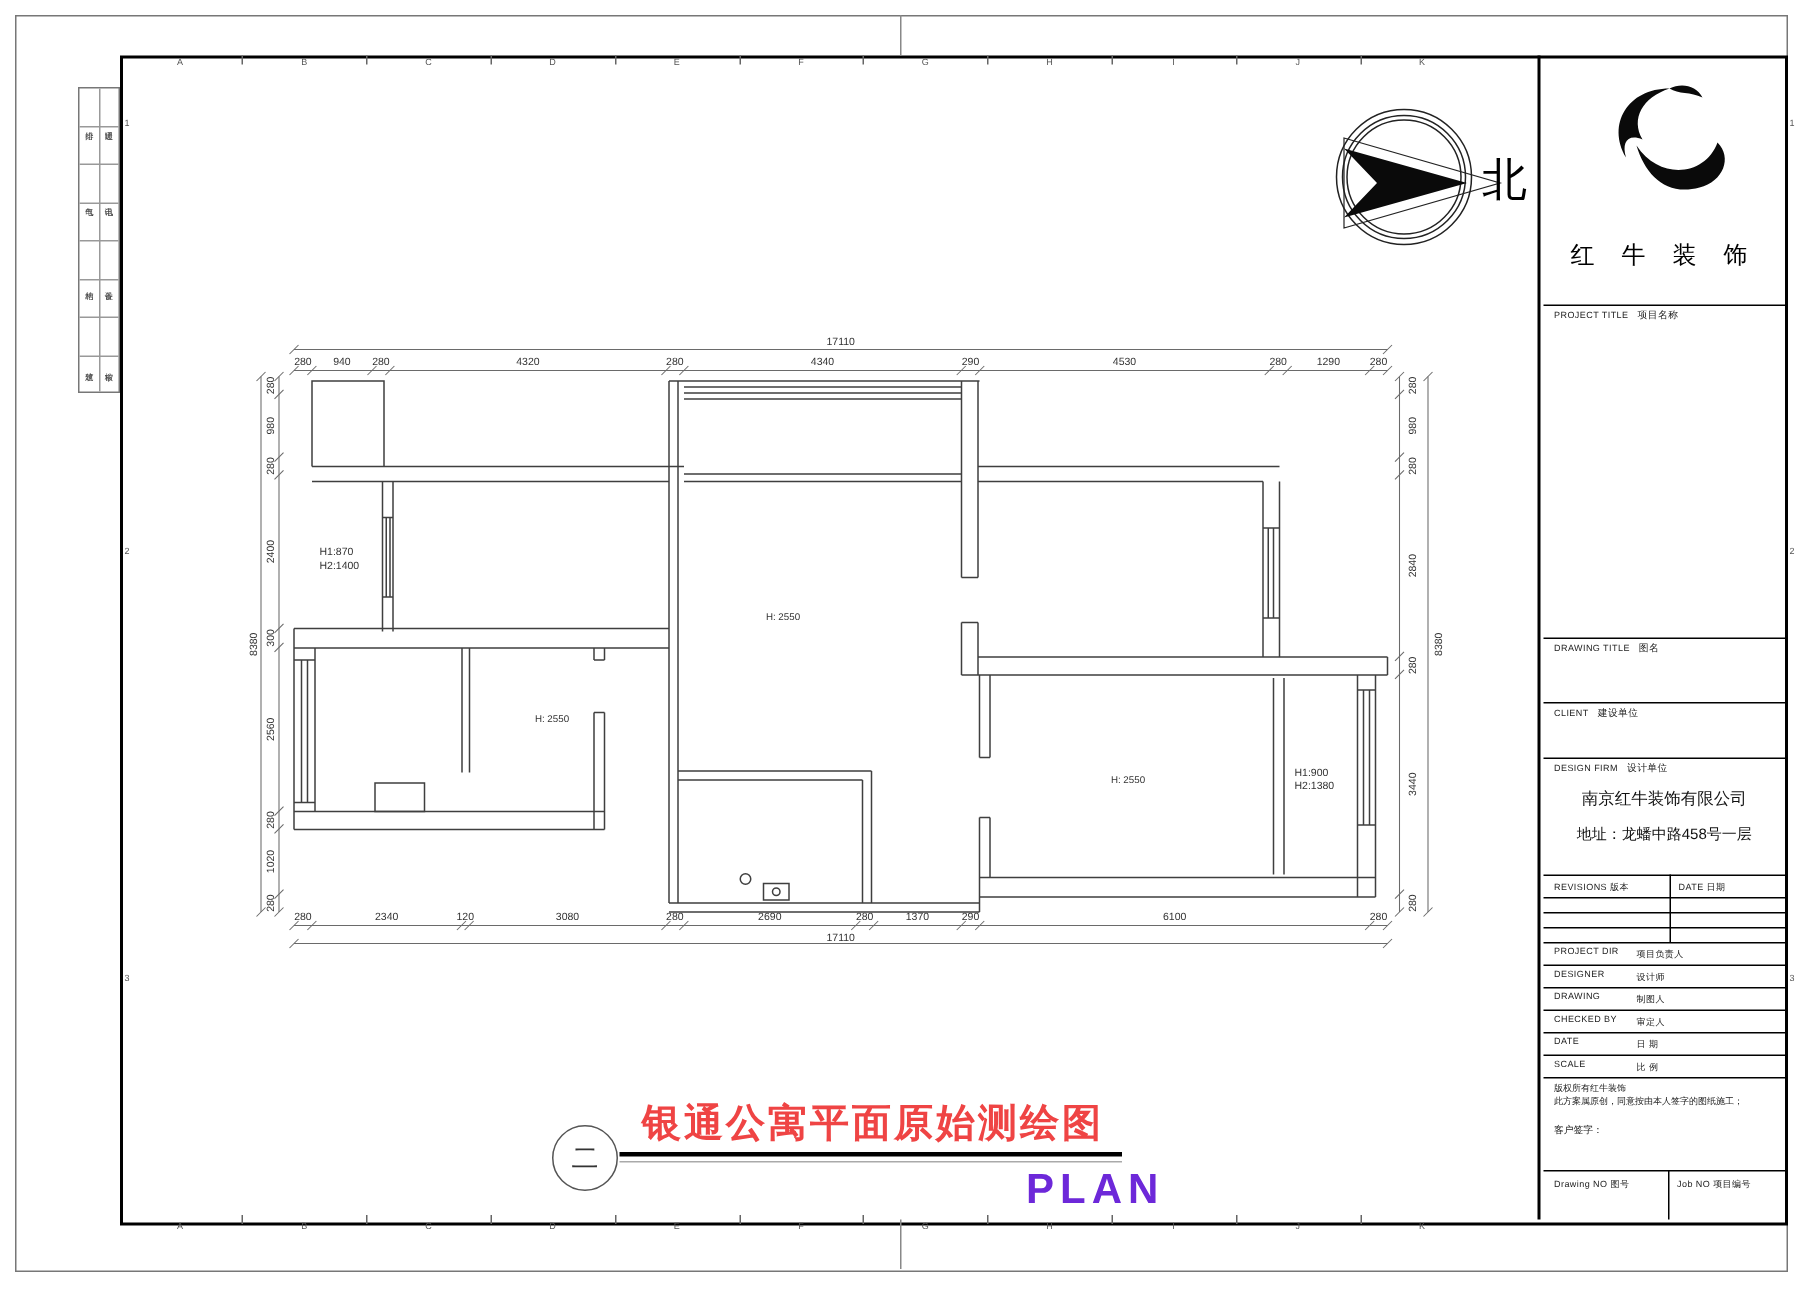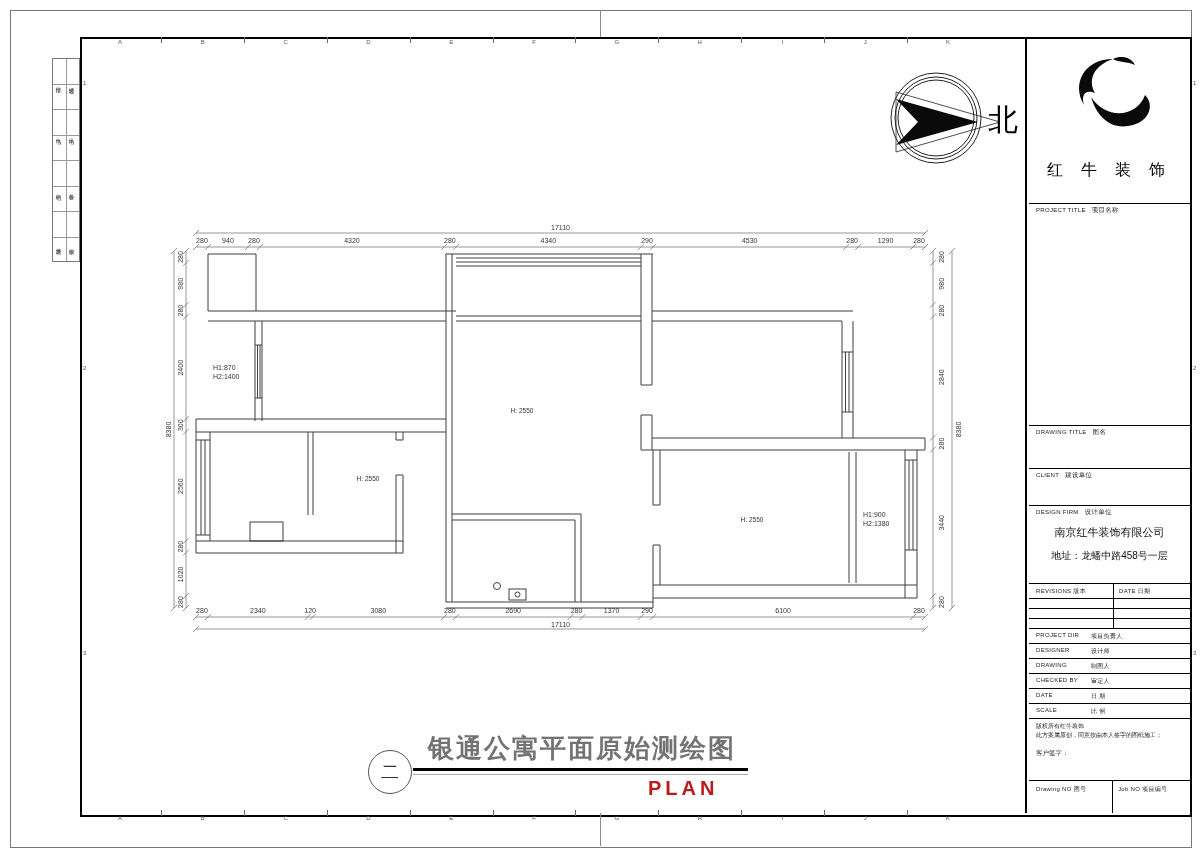--- a/index.html
+++ b/index.html
@@ -21,26 +21,26 @@
   .strip-cellpair{position:absolute;width:100%;display:flex;}
   .strip-cell{flex:1;display:flex;align-items:center;justify-content:center;
               writing-mode:vertical-rl;font-size:5.5px;color:#444;height:22px;}
   .strip-mid{position:absolute;left:13px;top:0;width:1px;height:202px;background:#999;}
   
   svg{position:absolute;left:0;top:0;}
   .dimtxt{font-size:7px;fill:#333;}
   .rmlbl{font-size:6.5px;fill:#333;}
   .hlbl{font-size:7px;fill:#333;}
   
-  .btitle{left:428px;top:731px;font-size:26px;font-weight:600;letter-spacing:2px;color:#737373;}
+  .btitle{left:428px;top:731px;font-size:26px;font-weight:600;letter-spacing:2px;color:#ef4444;}
   .bline-thick{left:413px;top:768px;width:335px;height:3px;background:#000;}
   .bline-thin{left:413px;top:774px;width:335px;height:1px;background:#aaa;}
   .bcircle{left:368px;top:750px;width:42px;height:42px;border:1.5px solid #555;border-radius:50%;
            display:flex;align-items:center;justify-content:center;font-size:18px;color:#333;}
-  .plan-word{left:648px;top:777px;font-size:20px;font-weight:bold;letter-spacing:4px;color:#b91c1c;}
+  .plan-word{left:684px;top:777px;font-size:28px;font-weight:bold;letter-spacing:4px;color:#6d28d9;}
   
   .tb{left:1029px;top:37px;width:161px;height:776px;font-size:6.5px;}
   .tb .sec{position:absolute;left:0;width:100%;border-top:1px solid #000;}
   .tb .lbl{position:absolute;font-size:6px;color:#222;letter-spacing:.3px;white-space:nowrap;}
   .tb .cn{margin-left:6px;font-size:6.5px;}
   .logo-text{position:absolute;left:0;top:123px;width:100%;text-align:center;
              font-size:16px;letter-spacing:7px;color:#000;font-family:"Liberation Serif","DejaVu Serif",serif;}
   .company{position:absolute;left:0;top:488px;width:100%;text-align:center;font-size:11px;font-weight:normal;color:#111;}
   .address{position:absolute;left:0;top:512px;width:100%;text-align:center;font-size:10px;color:#111;}
   .vline{position:absolute;width:1px;background:#000;}

